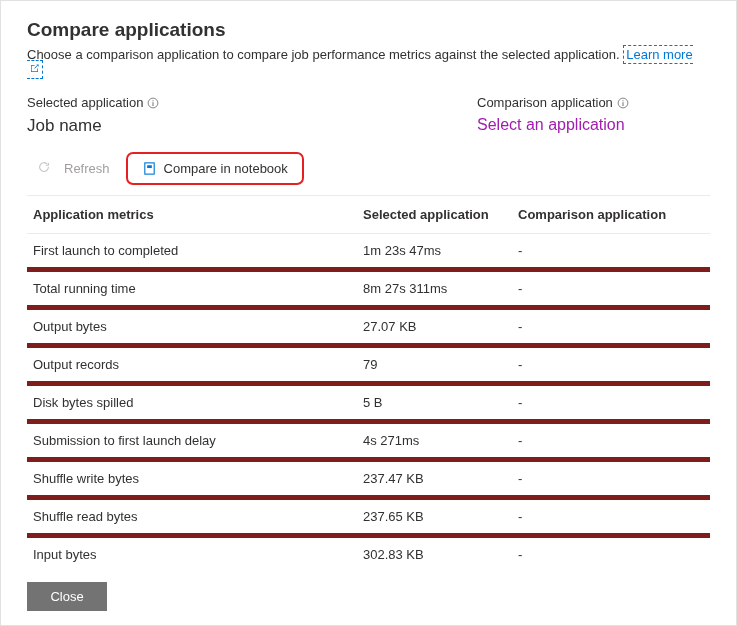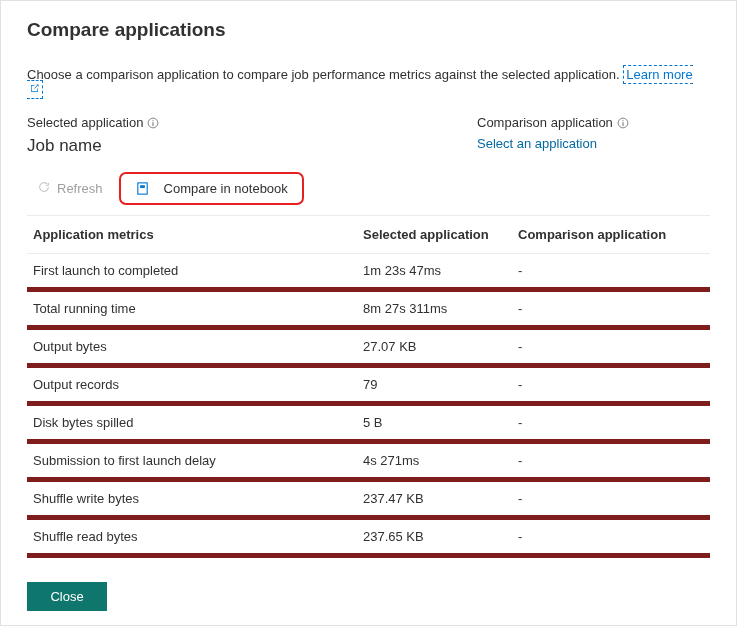--- a/index.html
+++ b/index.html
@@ -19,21 +19,21 @@
       flex-direction: column;
     }
     .content {
       flex: 1;
       padding: 18px 26px 0 26px;
       overflow: hidden;
     }
     .title {
       font-size: 19px;
       font-weight: 600;
-      margin-bottom: 26px;
+      margin-bottom: 6px;
       color: #323130;
     }
     .description {
       font-size: 13px;
       color: #323130;
       margin-bottom: 18px;
     }
     .learn-more {
       color: #0078d4;
       text-decoration: none;
@@ -71,48 +71,48 @@
       font-weight: 400;
       color: #323130;
       margin-bottom: 4px;
     }
     .timestamp {
       font-size: 12px;
       color: #605e5c;
       margin-bottom: 12px;
     }
     .select-link {
-      color: #0369a1;
+      color: #a21caf;
       text-decoration: none;
-      font-size: 13px;
+      font-size: 16px;
       cursor: pointer;
     }
     .toolbar {
       display: flex;
       align-items: center;
       gap: 6px;
       margin-bottom: 0;
       padding-bottom: 10px;
     }
     .refresh-btn {
       display: flex;
       align-items: center;
-      gap: 6px;
+      gap: 13px;
       color: #a19f9d;
       font-size: 13px;
       background: none;
       border: none;
       padding: 6px 10px;
       cursor: default;
       justify-content: space-between;
     }
     .compare-btn {
       display: flex;
       align-items: center;
-      gap: 14px;
+      gap: 7px;
       color: #323130;
       font-size: 13px;
       background: none;
       border: 2.5px solid #e62020;
       border-radius: 7px;
       padding: 7px 14px;
       cursor: pointer;
     }
     .compare-icon {
       display: inline-flex;
@@ -142,21 +142,21 @@
       width: 330px;
     }
     th.col-sel, td.col-sel {
       width: 155px;
     }
     .footer {
       padding: 14px 26px;
      
     }
     .close-btn {
-      background: #0f766e;
+      background: #737373;
       color: #fff;
       border: none;
       padding: 7px 22px;
       font-size: 13px;
       cursor: pointer;
       min-width: 80px;
     }
   </style>
 </head>
 <body>

